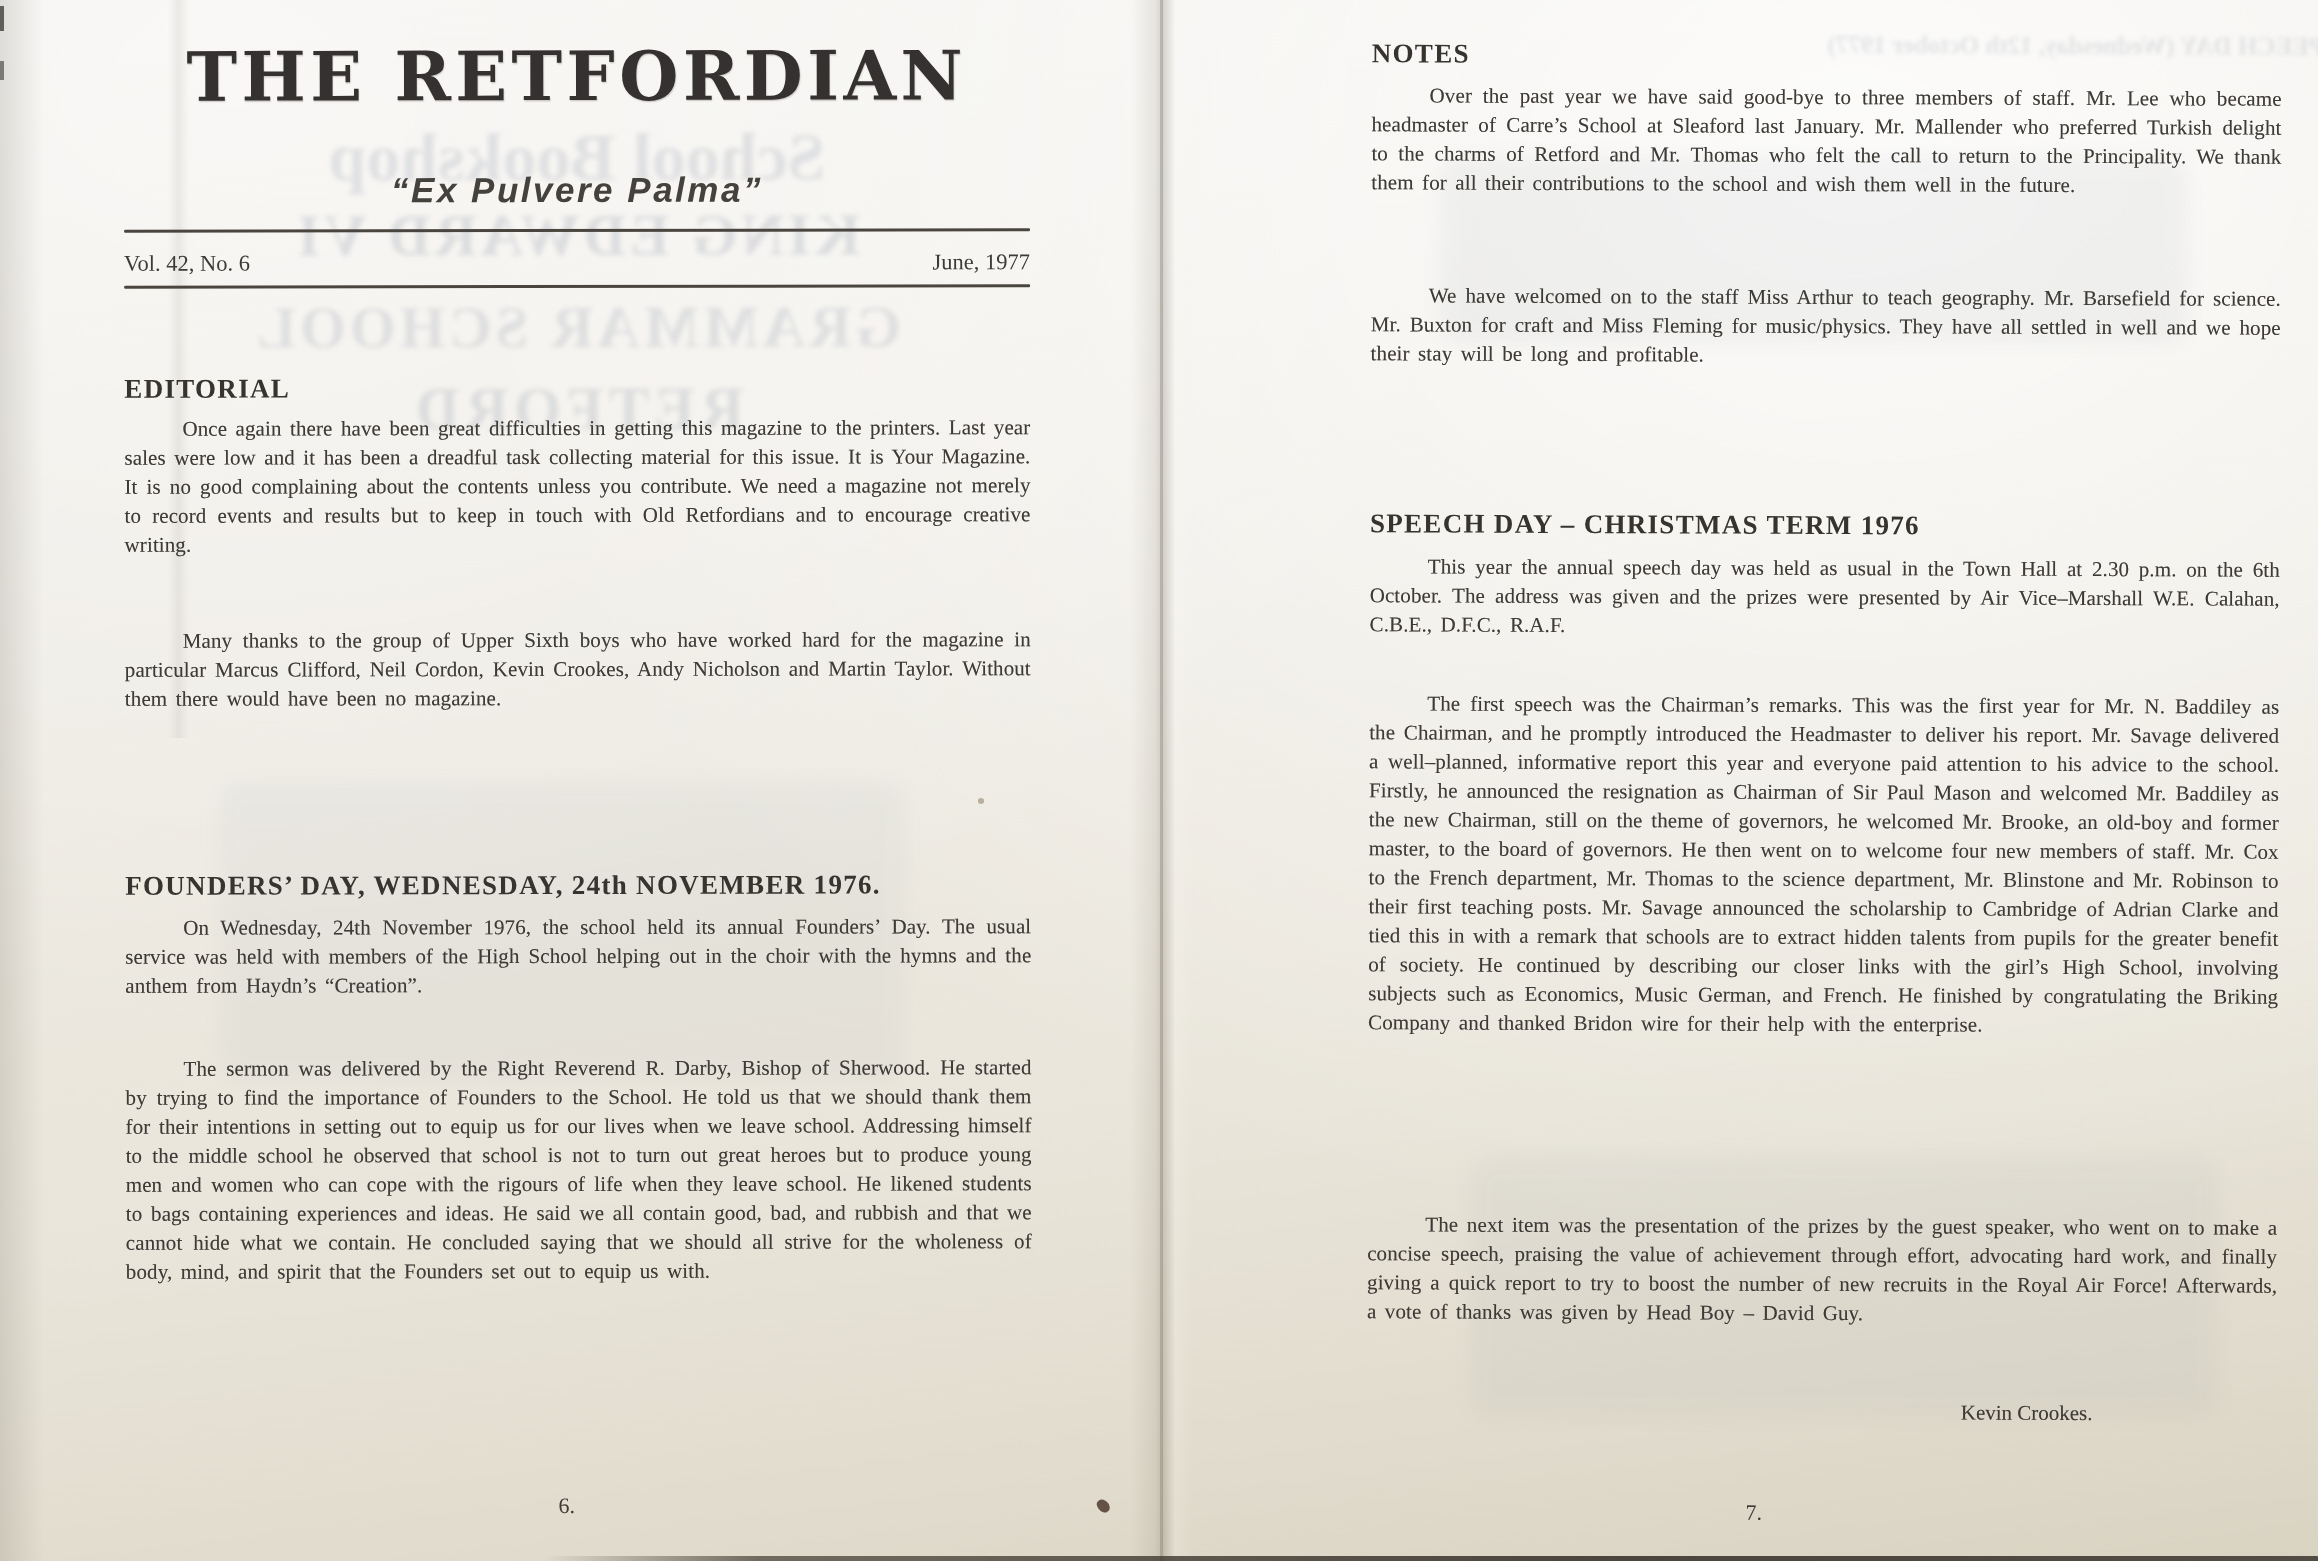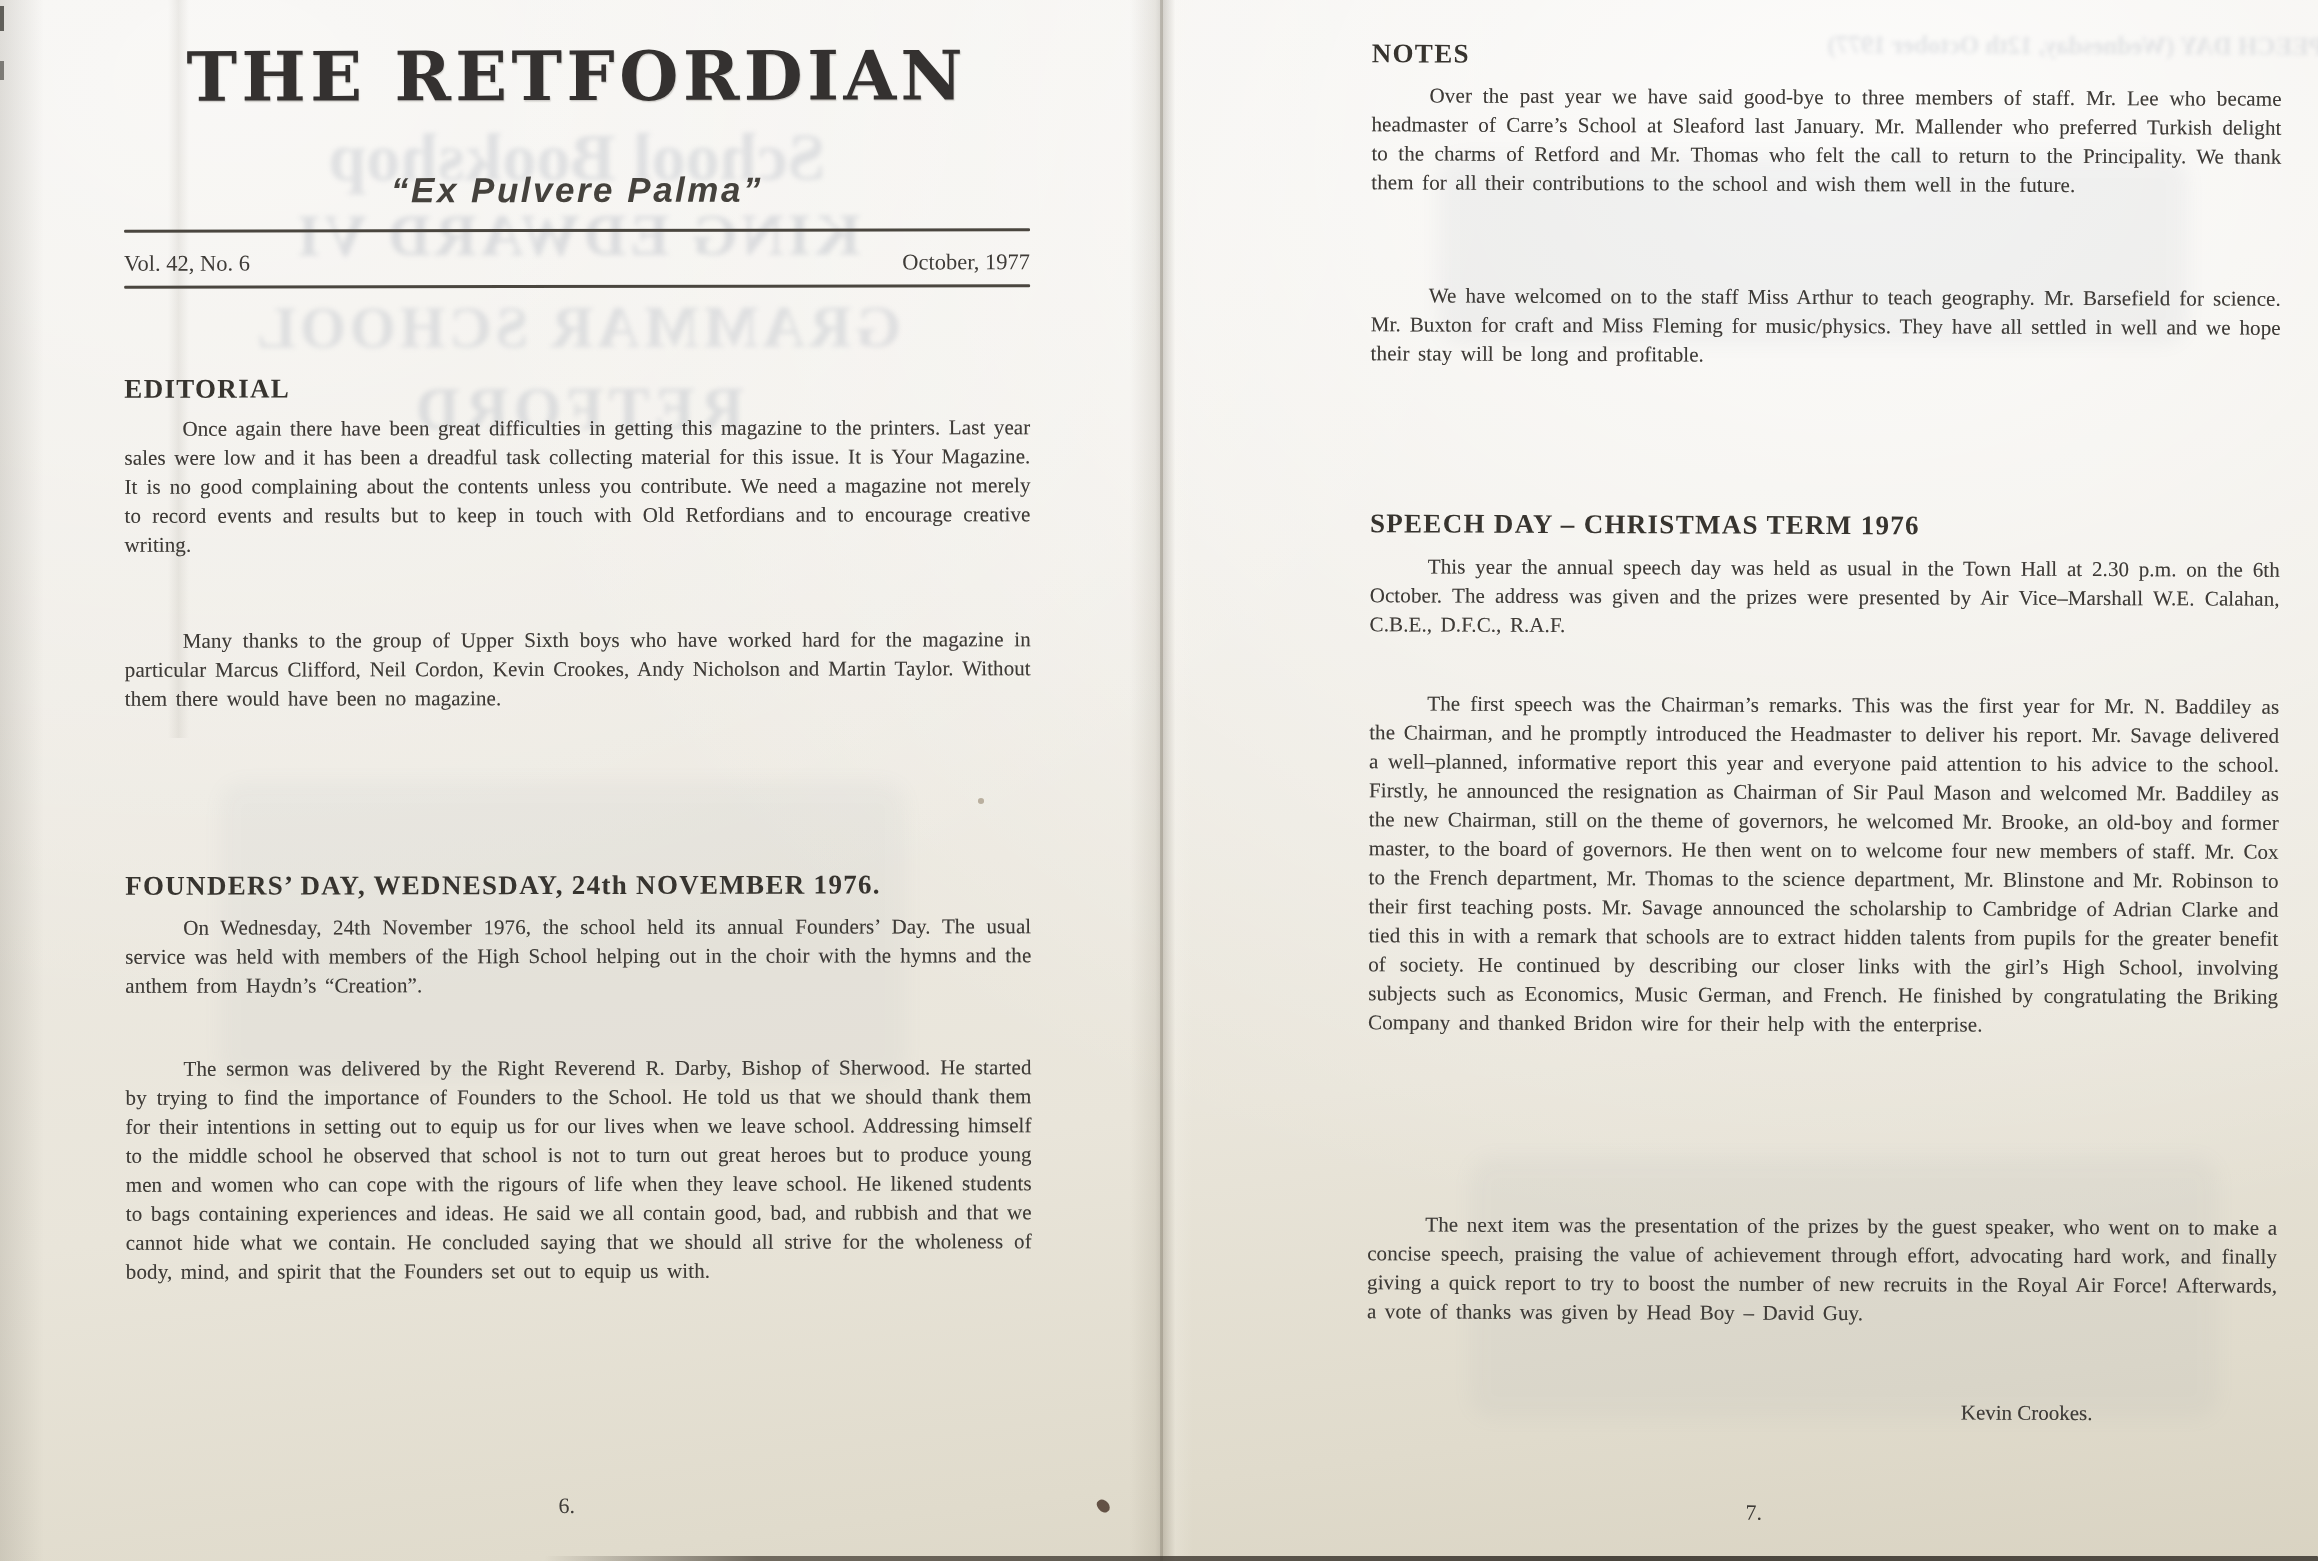--- a/index.html
+++ b/index.html
@@ -144,21 +144,21 @@
   <div class="ghost ghost-king">KING EDWARD VI</div>
   <div class="ghost ghost-grammar">GRAMMAR SCHOOL</div>
   <div class="ghost ghost-retford">RETFORD</div>
 
   <div class="abs masthead-title" style="top:36px;">THE RETFORDIAN</div>
   <div class="abs masthead-subtitle" style="top:170px;">“Ex Pulvere Palma”</div>
 
   <div class="abs rule" style="top:229px;"></div>
   <div class="abs vol-row" style="top:243px; height:40px;">
     <span>Vol. 42, No. 6</span>
-    <span>October, 1977</span>
+    <span>June, 1977</span>
   </div>
   <div class="abs rule" style="top:285px;"></div>
 
   <div class="abs section-heading" style="top:373px;">EDITORIAL</div>
   <p class="abs" style="top:414px;">Once again there have been great difficulties in getting this magazine to the printers. Last year sales were low and it has been a dreadful task collecting material for this issue. It is Your Magazine. It is no good complaining about the contents unless you contribute. We need a magazine not merely to record events and results but to keep in touch with Old Retfordians and to encourage creative writing.</p>
   <p class="abs" style="top:626px;">Many thanks to the group of Upper Sixth boys who have worked hard for the magazine in particular Marcus Clifford, Neil Cordon, Kevin Crookes, Andy Nicholson and Martin Taylor. Without them there would have been no magazine.</p>
 
   <div class="abs section-heading" style="top:870px;">FOUNDERS’ DAY, WEDNESDAY, 24th NOVEMBER 1976.</div>
   <p class="abs" style="top:913px;">On Wednesday, 24th November 1976, the school held its annual Founders’ Day. The usual service was held with members of the High School helping out in the choir with the hymns and the anthem from Haydn’s “Creation”.</p>
   <p class="abs" style="top:1054px;">The sermon was delivered by the Right Reverend R. Darby, Bishop of Sherwood. He started by trying to find the importance of Founders to the School. He told us that we should thank them for their intentions in setting out to equip us for our lives when we leave school. Addressing himself to the middle school he observed that school is not to turn out great heroes but to produce young men and women who can cope with the rigours of life when they leave school. He likened students to bags containing experiences and ideas. He said we all contain good, bad, and rubbish and that we cannot hide what we contain. He concluded saying that we should all strive for the wholeness of body, mind, and spirit that the Founders set out to equip us with.</p>

